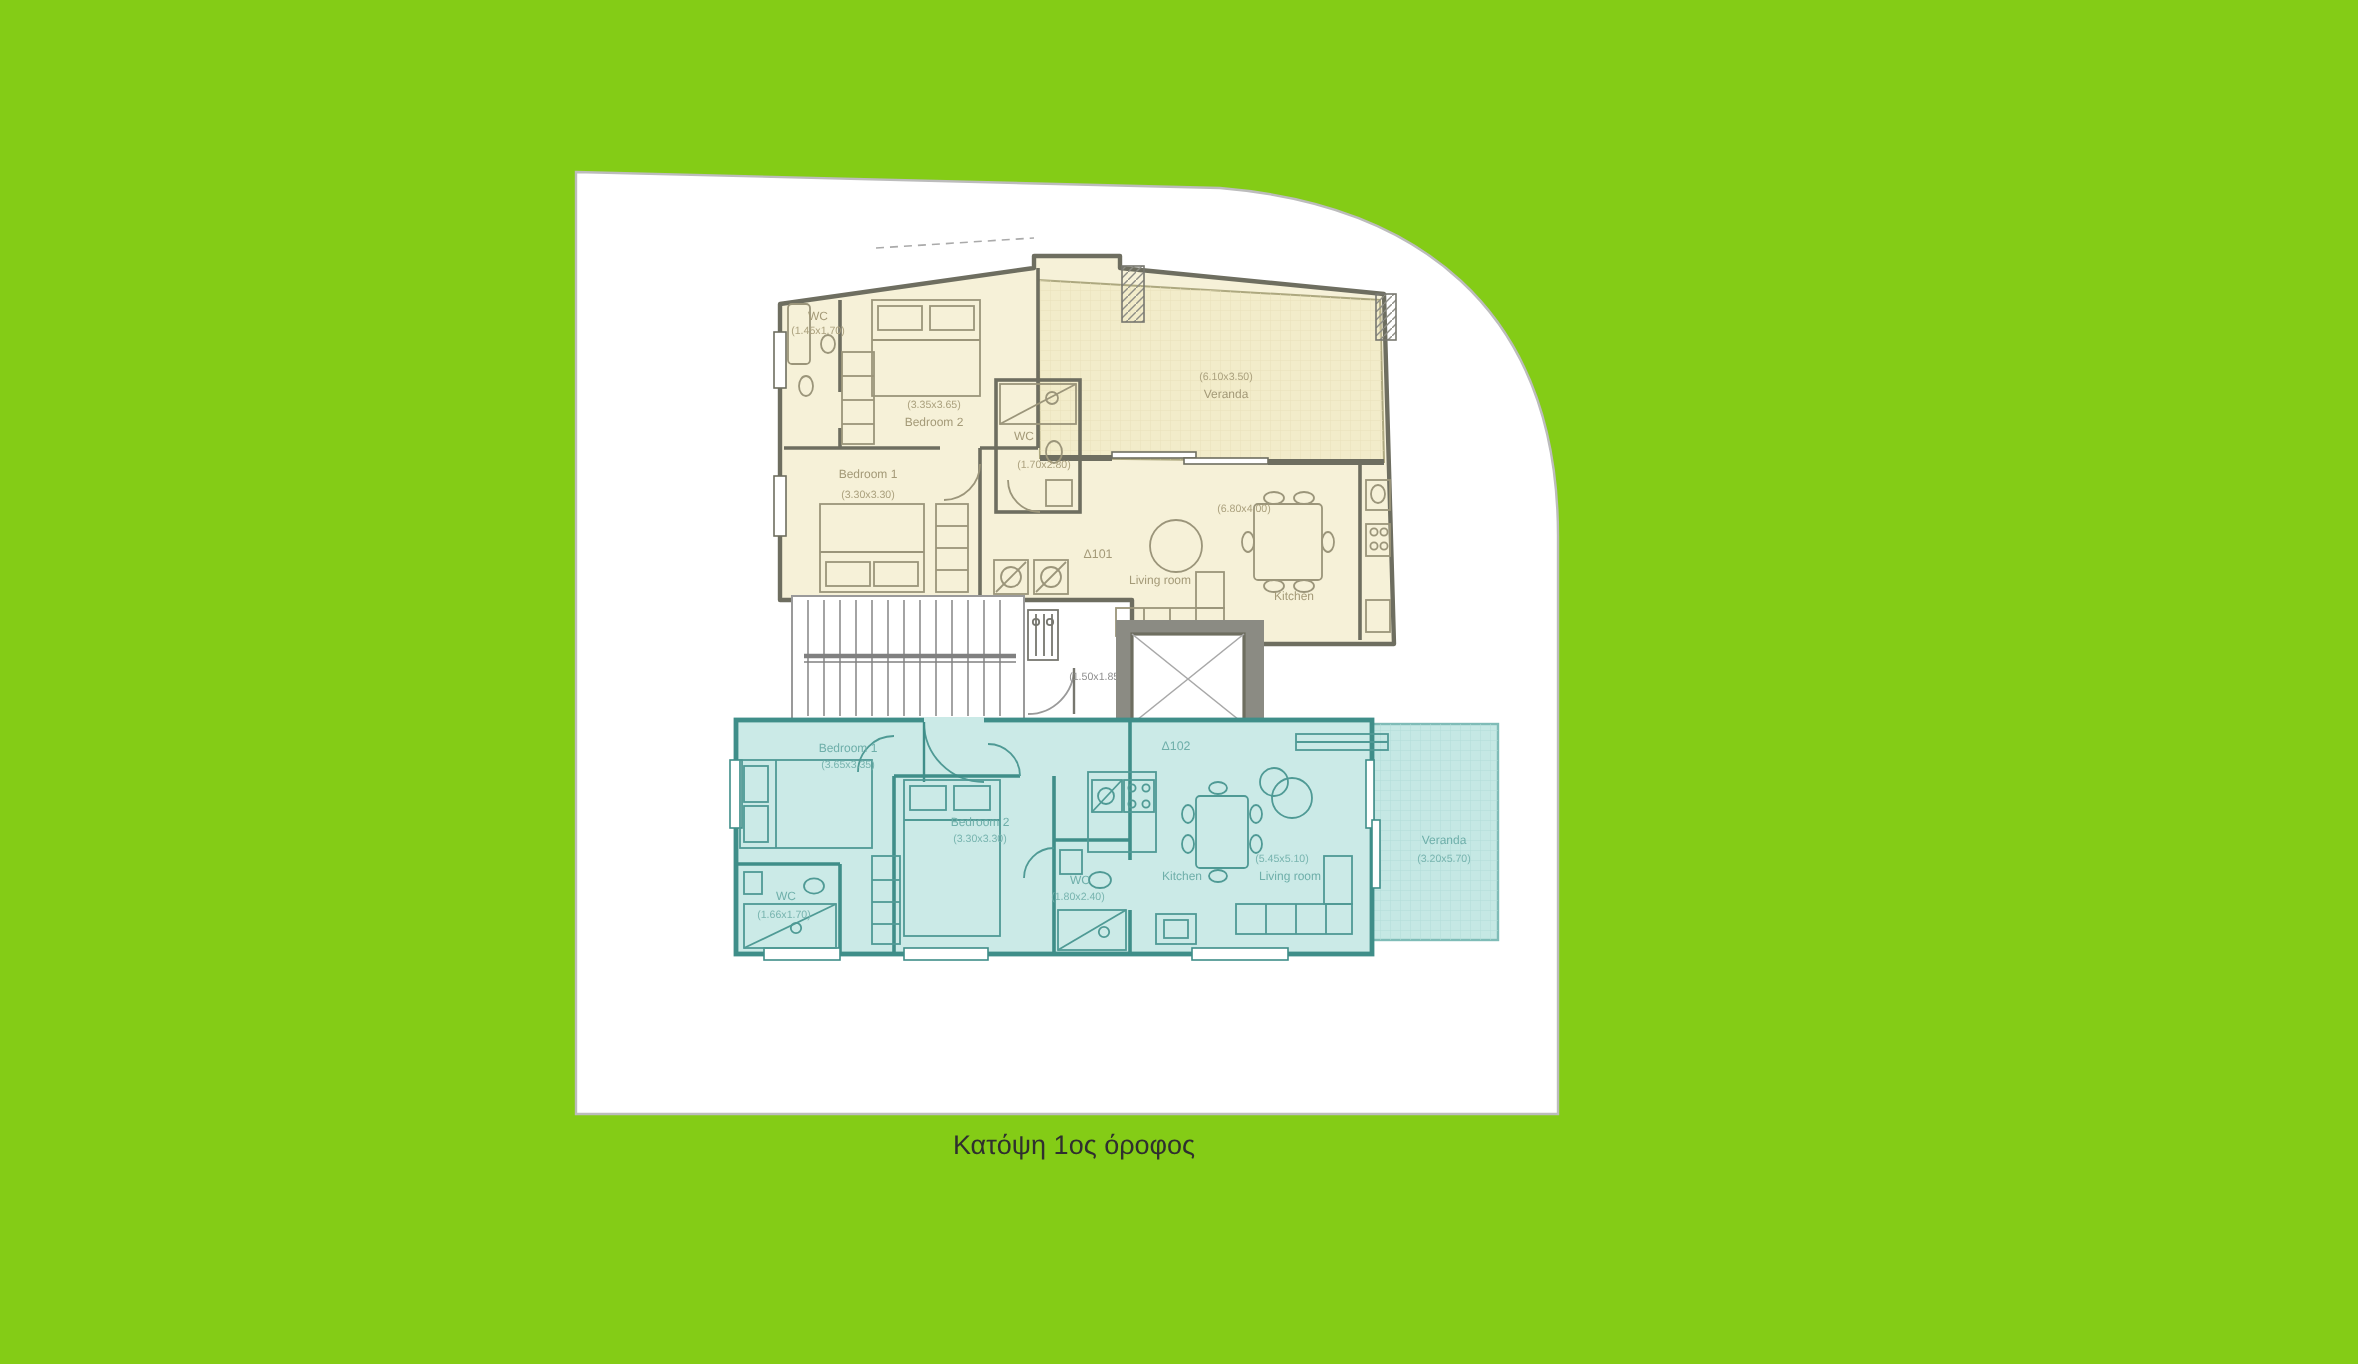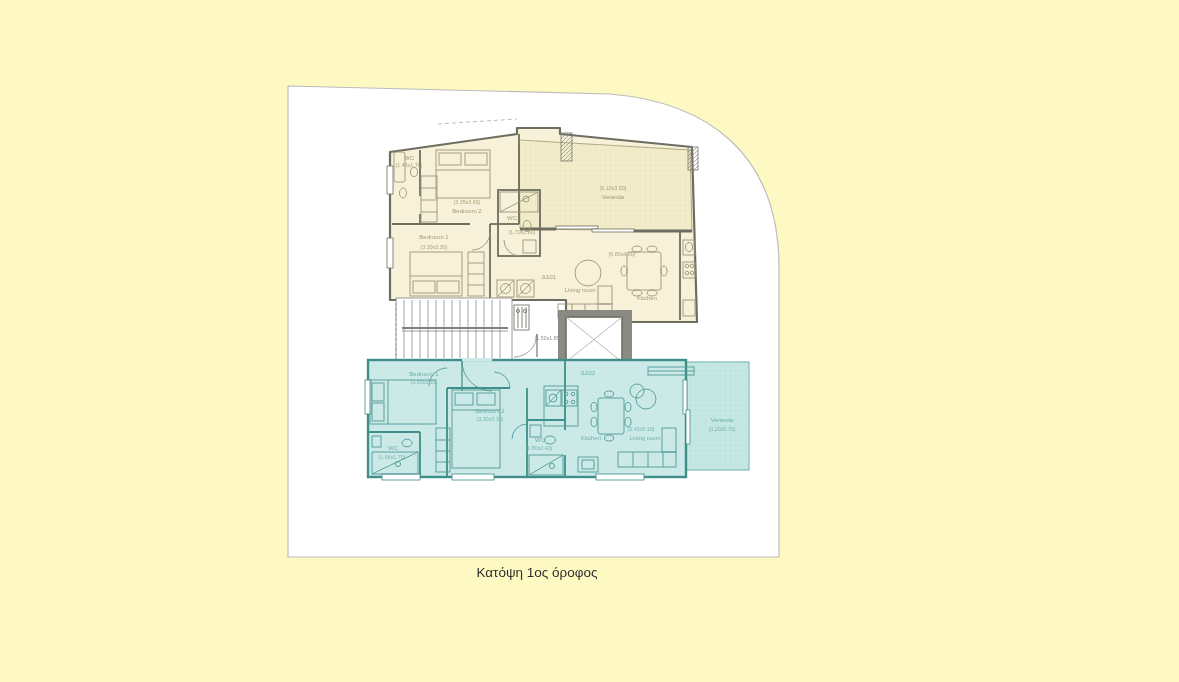--- a/index.html
+++ b/index.html
@@ -1,16 +1,16 @@
 <!DOCTYPE html>
 <html><head>
 <meta charset="utf-8">
 <style>
   html,body{margin:0;padding:0;background:#ffffff;}
-  .canvas{position:relative;width:1179px;height:682px;background:#fef9c3;overflow:hidden;
+  .canvas{position:relative;width:1179px;height:682px;background:#84cc16;overflow:hidden;
           font-family:"Liberation Sans", sans-serif;}
   svg{position:absolute;left:0;top:0;}
   text{font-family:"Liberation Sans", sans-serif;}
   .room-label-y{fill:#a49a78;font-size:6px;}
   .room-dims-y{fill:#aca27f;font-size:5.3px;}
   .room-label-t{fill:#6fafaa;font-size:6px;}
   .room-dims-t{fill:#79b5b0;font-size:5.3px;}
   .unit-id-y{fill:#a49a78;font-size:6.2px;}
   .unit-id-t{fill:#6fafaa;font-size:6.2px;}
   .core-dims{fill:#8f8f8f;font-size:5.3px;}

